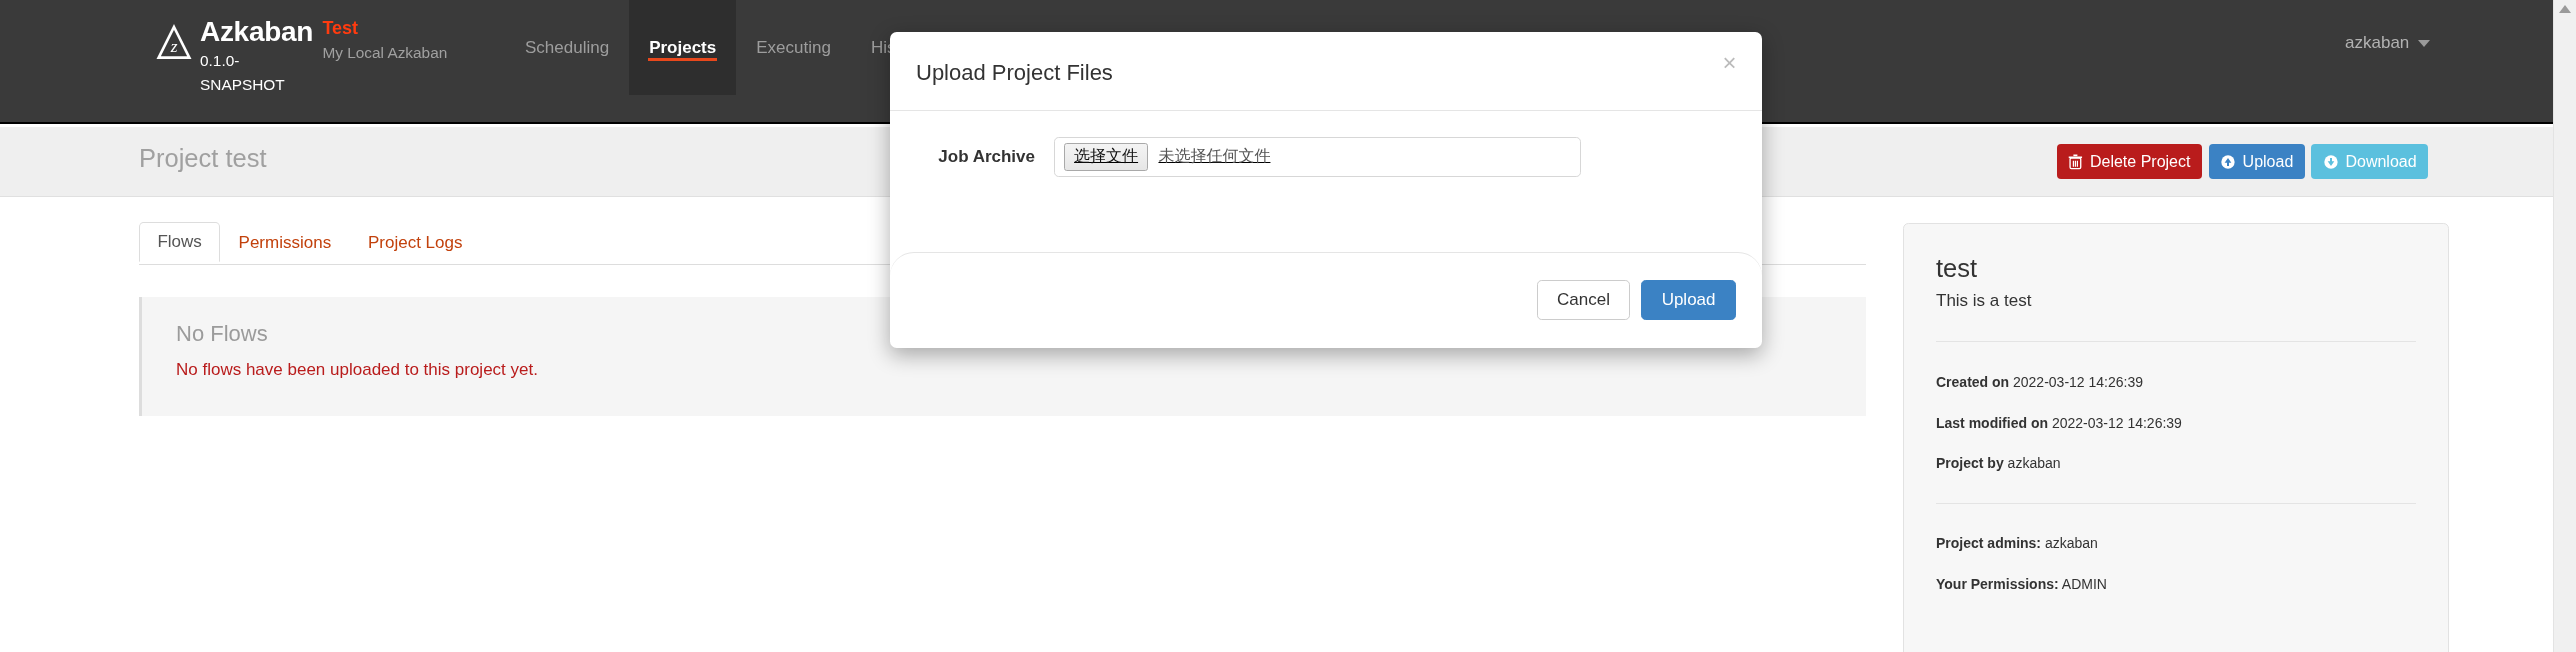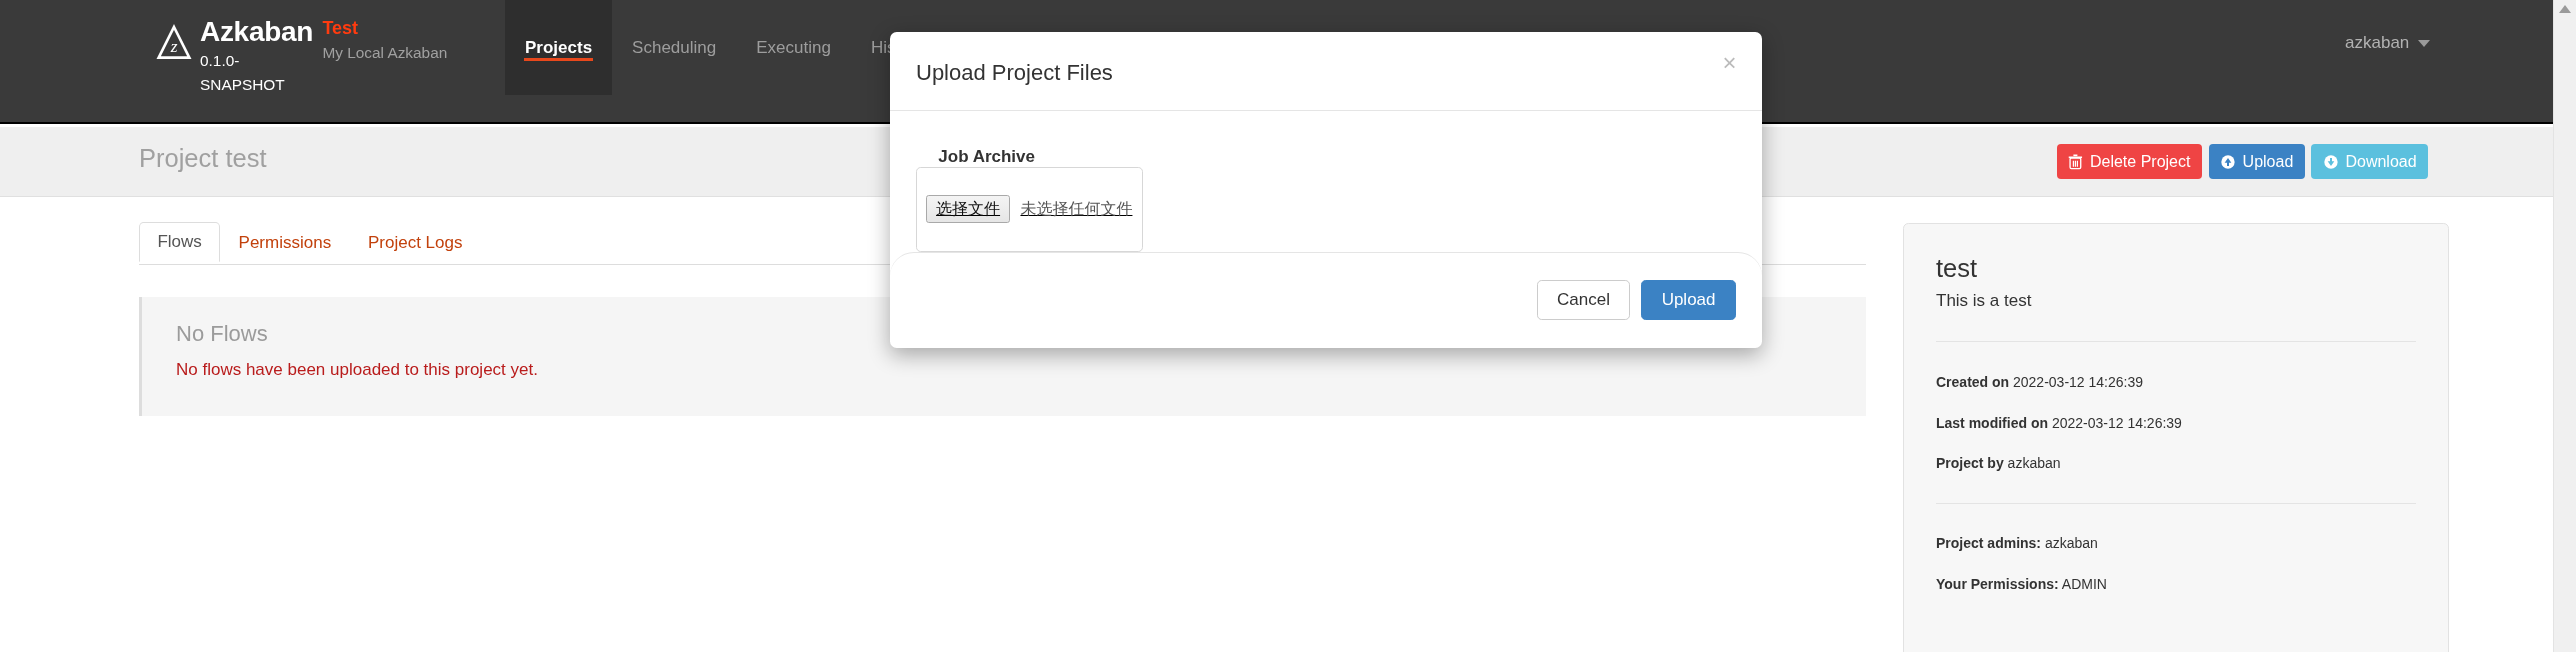--- a/index.html
+++ b/index.html
@@ -102,21 +102,21 @@
   .header-actions {
     position: absolute; right: 125px; top: 17px;
     display: flex; gap: 6.7px;
   }
   .btn {
     display: inline-flex; align-items: center; justify-content: center;
     height: 35px; padding: 0 11.4px;
     border-radius: 4px; font-size: 16px; color: #fff;
     border: none; cursor: pointer; white-space: nowrap;
   }
-  .btn-danger { background: #ef4444; }
+  .btn-danger { background: #b91c1c; }
   .btn-primary { background: #3b82c4; }
   .btn-info { background: #5bc0de; }
   .btn .bicon { margin-right: 6.7px; display: inline-flex; }
 
   
   .tabs {
     position: absolute; left: 139px; top: 221px;
     display: flex; align-items: flex-end;
   }
   .tab {
@@ -180,21 +180,21 @@
   }
   .modal-title { font-size: 22px; color: #333333; font-weight: normal; }
   .modal-close {
     position: absolute; right: 25.5px; top: 19px;
     font-size: 24px; color: #bbbbbb; cursor: pointer;
     line-height: 1; background: none; border: none;
     font-family: "Liberation Sans", sans-serif;
   }
   .modal-body {
     height: 141px; padding: 25.5px 26px 0 26px;
-    display: flex; align-items: flex-start; flex-direction: column;
+    display: flex; align-items: flex-start;
   }
   .form-label {
     width: 138px; text-align: right; padding-right: 19px; padding-top: 10px;
     font-size: 17px; font-weight: bold; color: #333333;
   }
   .file-control {
     flex: 1; height: 40px; border: 0.7px solid #d7d7d7;
     border-radius: 4.7px; background: #ffffff;
     display: flex; align-items: center; padding: 0 9.4px;
     max-width: 527px;
@@ -245,26 +245,26 @@
         <div class="brand-version">0.1.0-SNAPSHOT</div>
       </span>
       <span class="brand-right">
         <div class="brand-env">Test</div>
         <div class="brand-desc">My Local Azkaban</div>
       </span>
     </span>
   </div>
 
   <div class="nav-items">
+    <div class="nav-item">
+      <span>Scheduling</span>
+    </div>
     <div class="nav-item active">
       <span>Projects</span>
       <span class="nav-underline"></span>
-    </div>
-    <div class="nav-item">
-      <span>Scheduling</span>
     </div>
     <div class="nav-item">
       <span>Executing</span>
     </div>
     <div class="nav-item">
       <span>History</span>
     </div>
   </div>
 
   <div class="nav-user">

